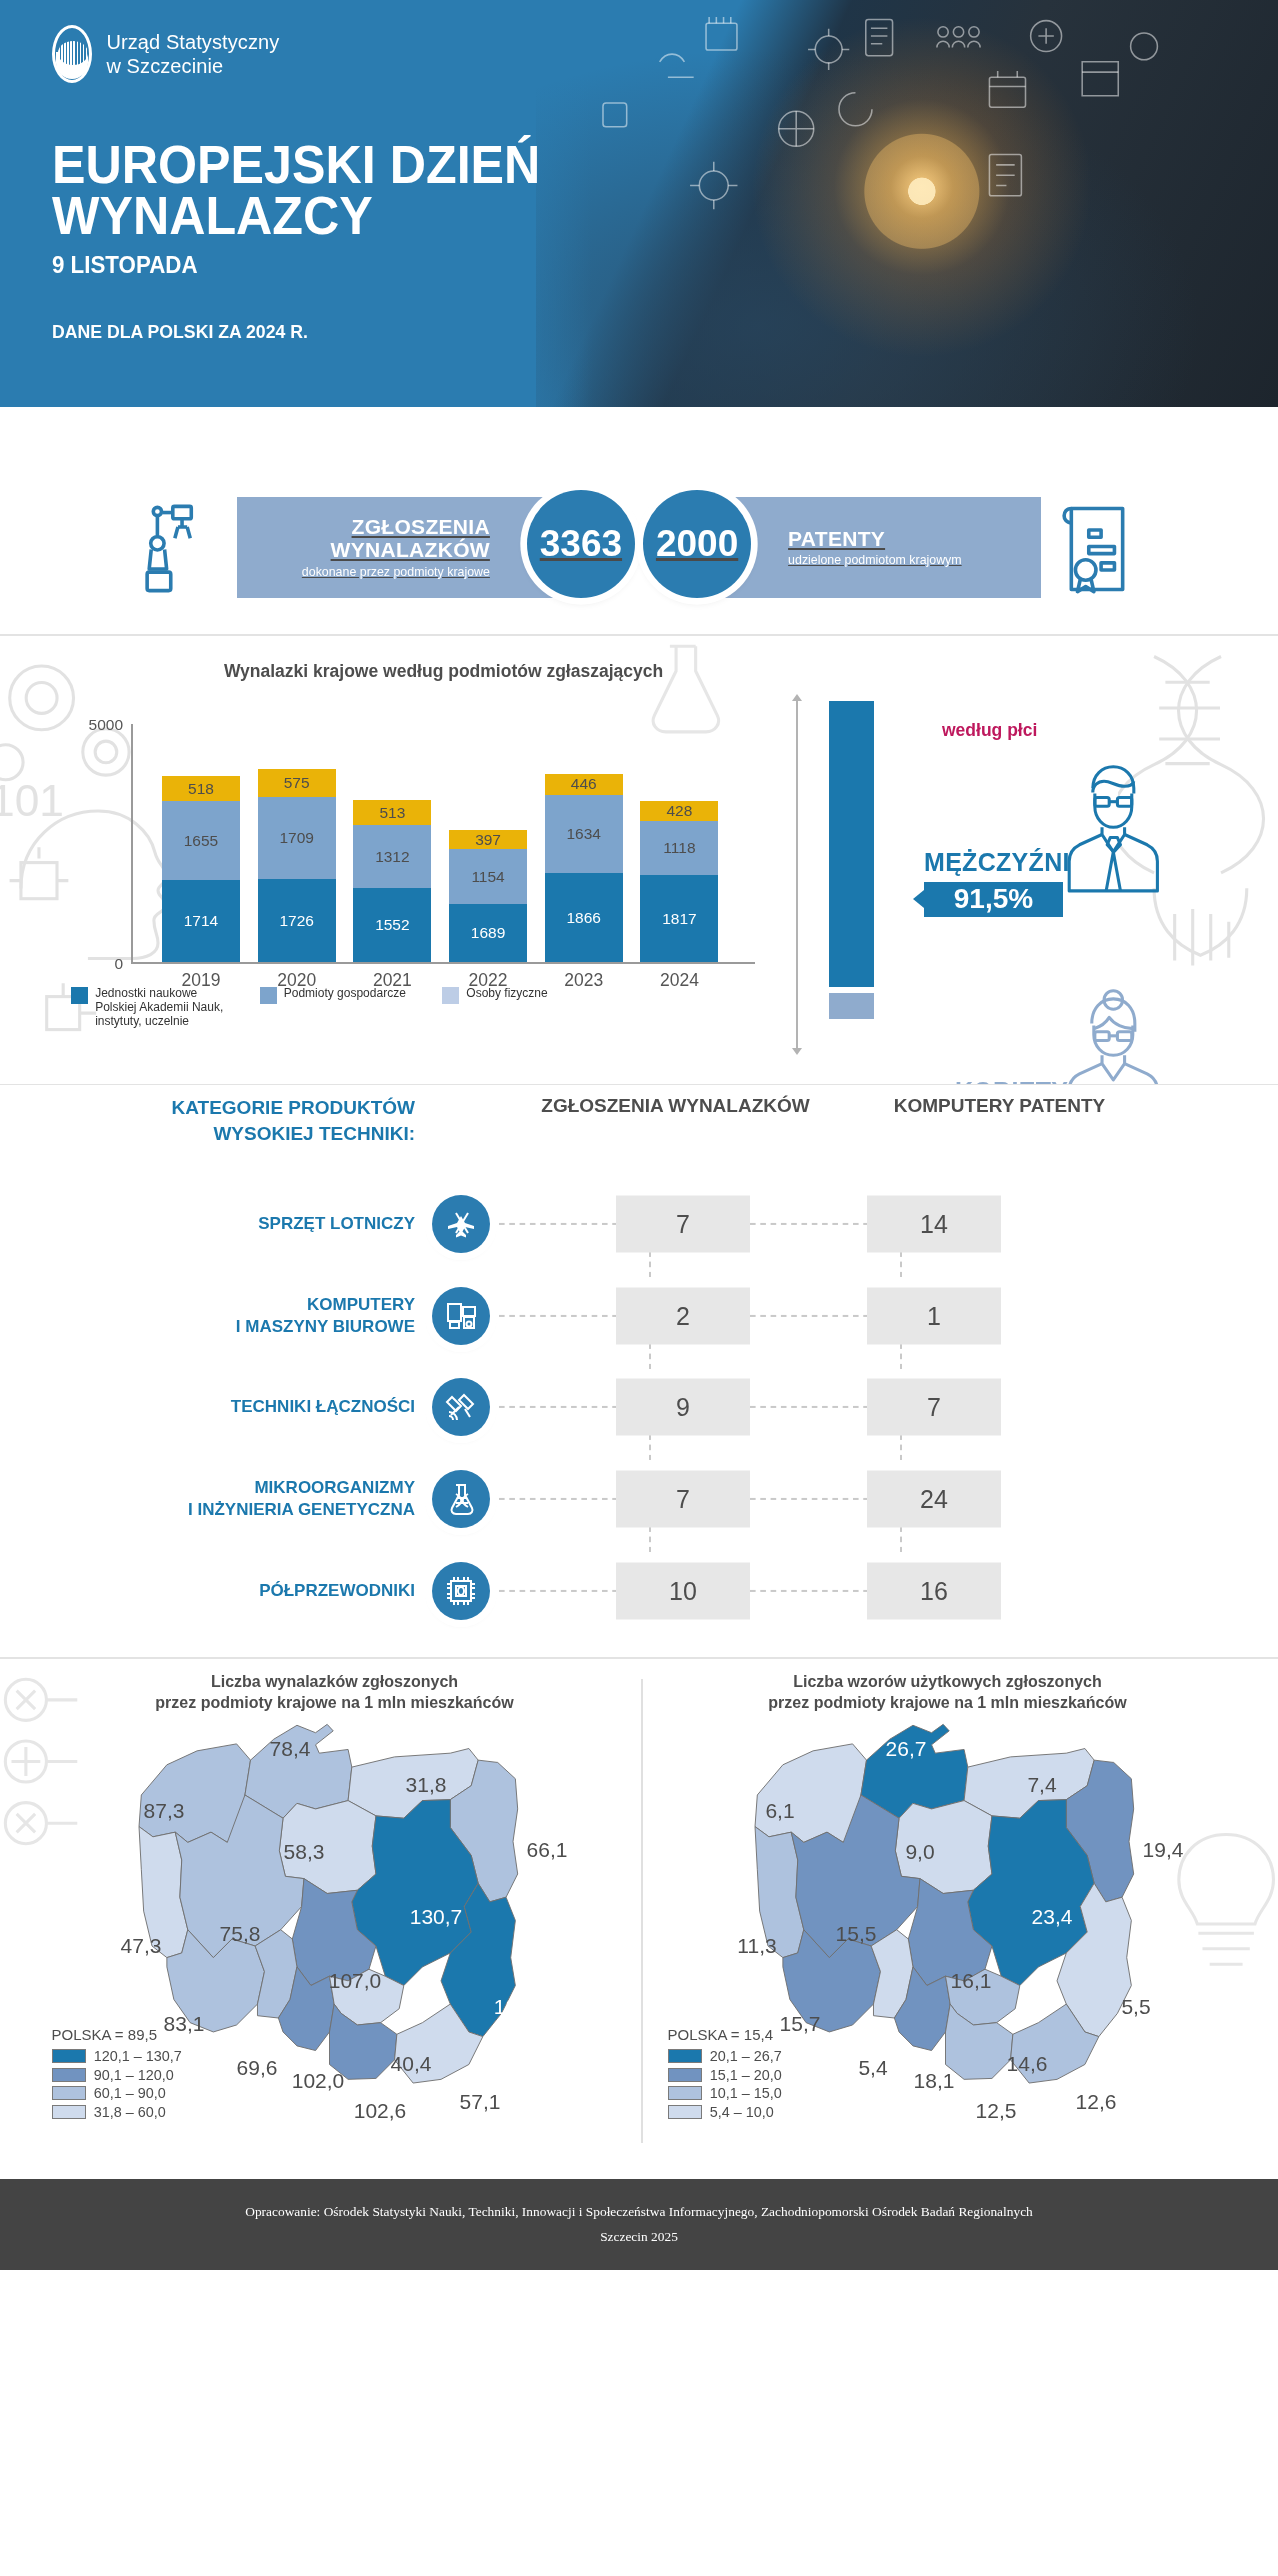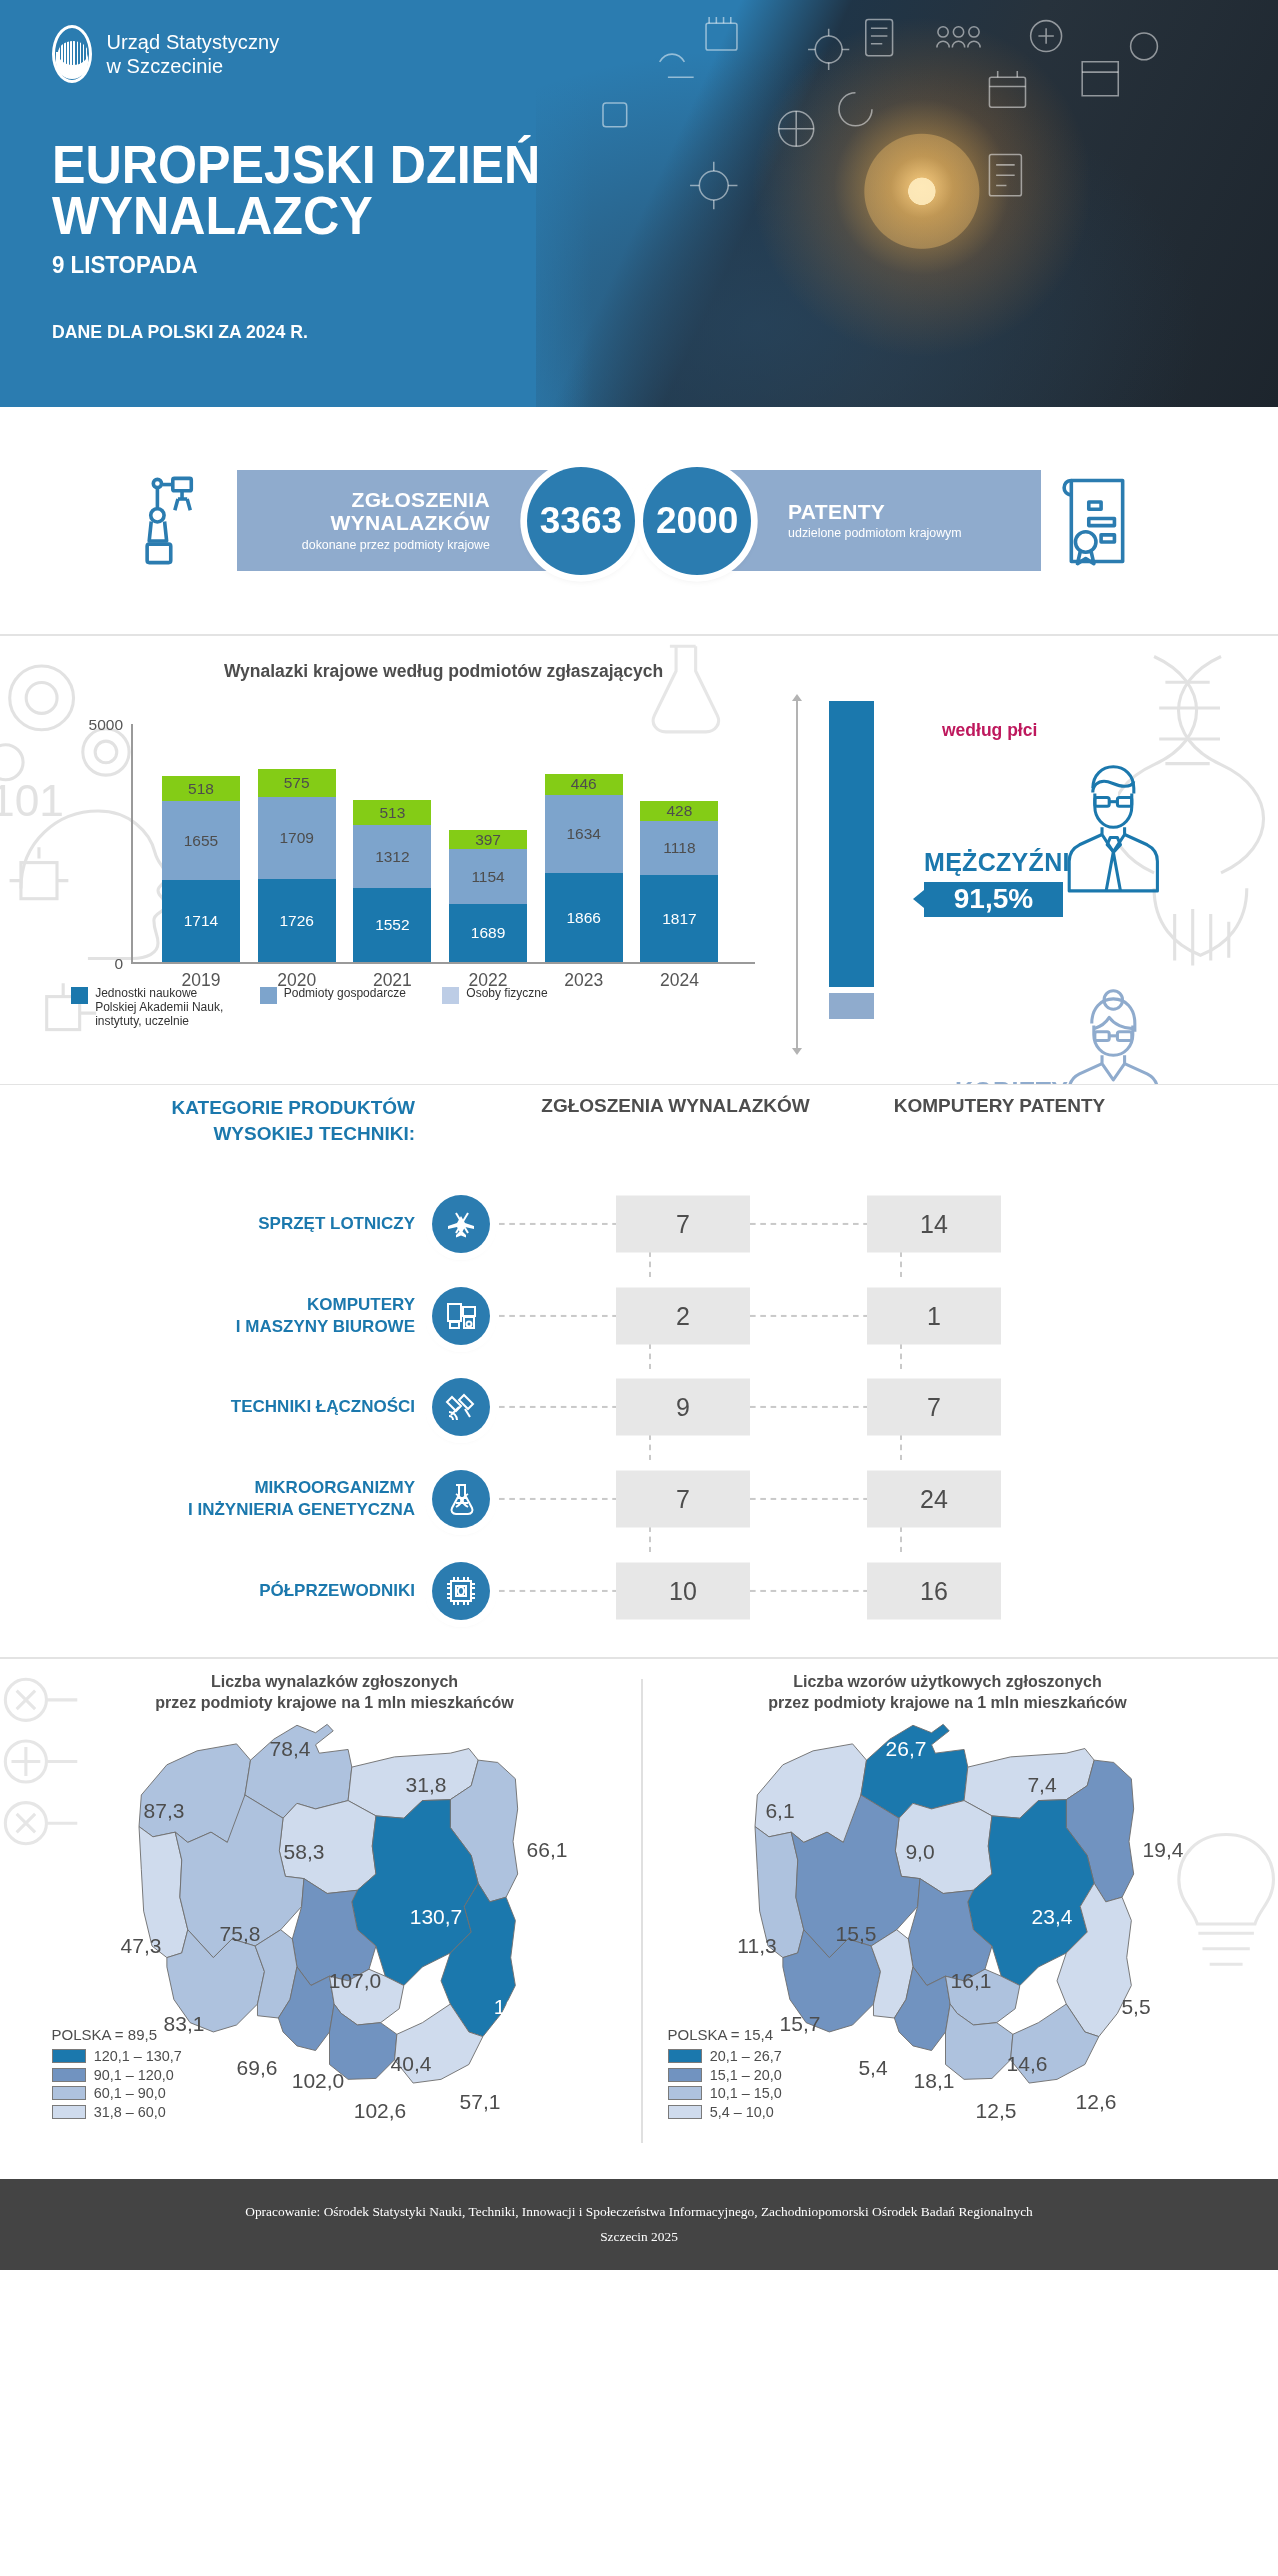--- a/index.html
+++ b/index.html
@@ -59,21 +59,21 @@
   .title-main {
     color:#fff; font-size: 54px; line-height: 0.94; font-weight: 700; letter-spacing: 0px;
     font-family: "Liberation Sans Narrow","Liberation Sans", sans-serif;
     transform: scaleX(0.93); transform-origin: left top;
   }
   .title-sub { color:#fff; font-size: 24px; font-weight: 600; margin-top: 10.3px; transform: scaleX(0.93); transform-origin:left top;}
   .title-note { color:#fff; font-size: 19px; font-weight: 700; margin-top: 42px; transform: scaleX(0.93); transform-origin:left top;}
 
   
   .kpi-band { position: relative; height: 227px; background:#fff; }
-  .kpi-inner { position:absolute; left:0; right:0; top:36px; height:155px; display:flex; justify-content:center; align-items:center; }
+  .kpi-inner { position:absolute; left:0; right:0; top:36px; height:155px; display:flex; justify-content:center; align-items:flex-end;text-decoration:underline; }
   .kpi-plate {
     background:#8fabcd; height: 101px; display:flex; align-items:center; color:#fff;
     position:relative;
   }
   .kpi-plate.left { width: 361px; justify-content:flex-end; padding-right: 108px; text-align:right;}
   .kpi-plate.right { width: 361px; justify-content:flex-start; padding-left: 108px; text-align:left;}
   .kpi-ttl { font-size: 21px; font-weight: 800; line-height: 1.07; letter-spacing:0.3px;}
   .kpi-sub { font-size: 12.4px; font-weight: 400; margin-top: 3.1px;}
   .kpi-circle {
     width: 108px; height: 108px; border-radius: 50%; background:#2b7cb0; color:#fff;
@@ -101,21 +101,21 @@
   .plot { position:absolute; left: 131px; top: 88px; width: 603px; height: 240px; }
   .y-label { position:absolute; left: -70px; top: -7.2px; font-size: 15.5px; color:#555; width:62px; text-align:right;}
   .y-zero { position:absolute; left:-70px; bottom: -9.3px; font-size: 15.5px; color:#555; width:62px; text-align:right;}
   .axis-v { position:absolute; left: 0; top: 0; bottom: 0; width: 1.5px; background:#9a9a9a;}
   .axis-h { position:absolute; left: 0; right: -20.6px; bottom: 0; height: 1.5px; background:#9a9a9a;}
   .bars { position:absolute; left: 31px; right: 15.5px; bottom: 1.5px; top: 0; display:flex; justify-content: space-between; align-items:flex-end;}
   .bargroup { width: 78px; display:flex; flex-direction:column; justify-content:flex-end; }
   .seg { display:flex; align-items:center; justify-content:center; font-size: 15.5px; }
   .seg.s0 { background:#1b78ad; color:#fff; }
   .seg.s1 { background:#7da4cc; color:#4d4d4d;}
-  .seg.s2 { background:#84cc16; color:#4d4d4d;}
+  .seg.s2 { background:#eab308; color:#4d4d4d;}
   .xlabels { position:absolute; left: 31px; right: 15.5px; top: 246px; display:flex; justify-content: space-between;}
   .xlabels div { width:78px; text-align:center; font-size: 17.5px; color:#555;}
 
   .legend { position:absolute; left: 71px; top: 350px; display:flex; align-items:flex-start; gap: 9.3px;}
   .lg { display:flex; align-items:flex-start; gap: 7.2px; }
   .sw { width: 17px; height: 17px; flex:none; margin-top:1px;}
   .sw.a{background:#1b78ad;} .sw.b{background:#7da4cc;} .sw.c{background:#bdcde6;}
   .lg span { font-size: 12px; color:#333; line-height:1.18; display:block;}
   .lg.g2{ margin-left: 27px;} .lg.g3{ margin-left: 27px; text-align: center;}
 

